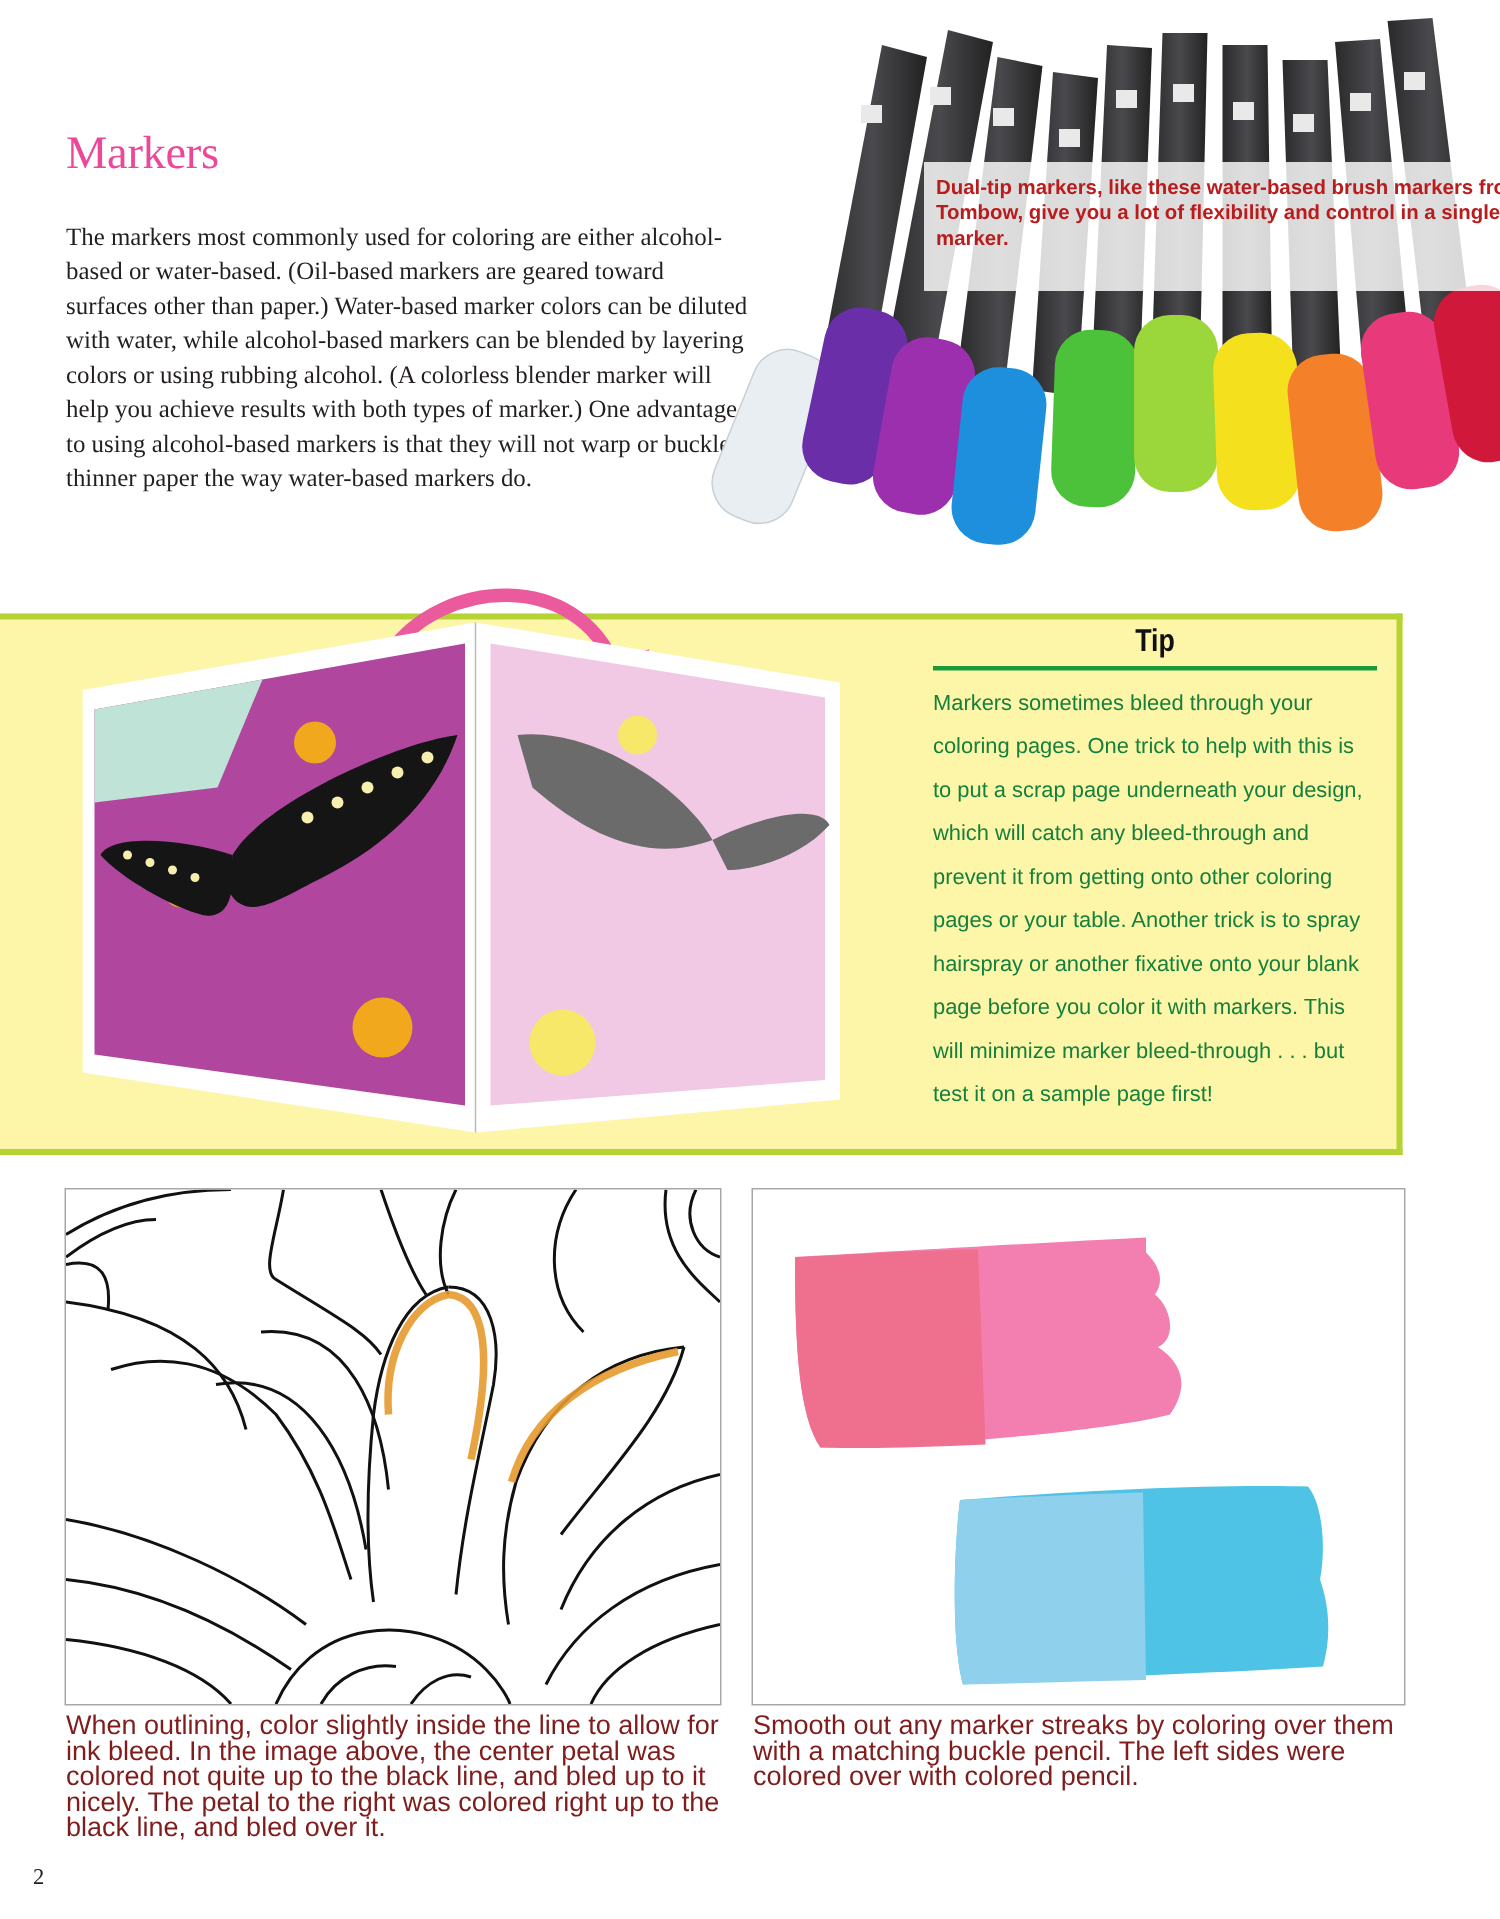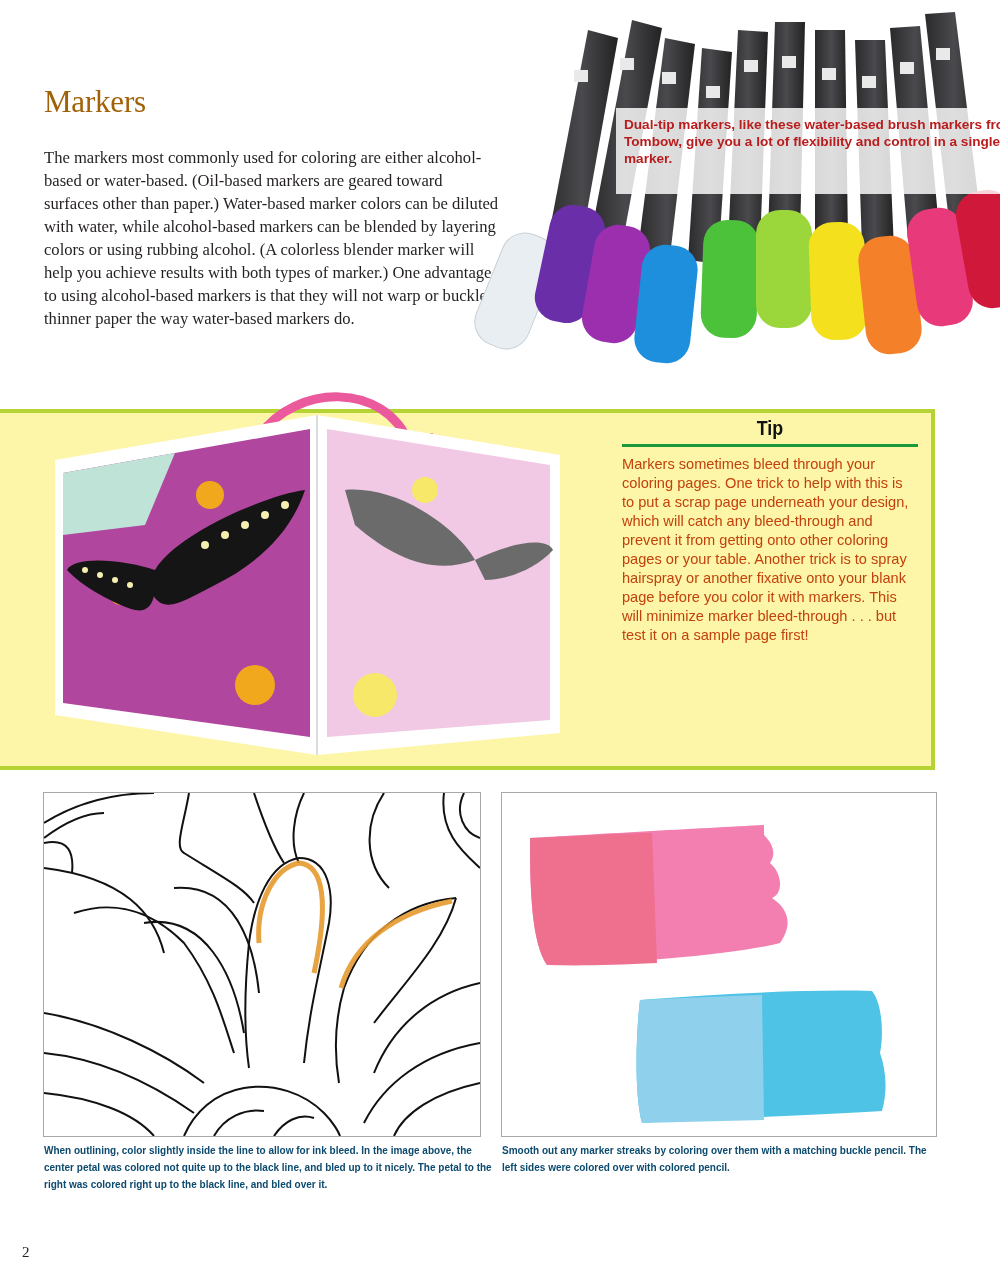--- a/index.html
+++ b/index.html
@@ -6,21 +6,21 @@
     body {
       width: 1000px; height: 1279px; position: relative; overflow: hidden;
       background: #ffffff; color: #231f20;
       font-family: "Liberation Serif", serif;
     }
     .abs { position: absolute; }
 
     
     .title {
       left: 44px; top: 84px; font-size: 31px; font-weight: normal;
-      font-family: "Liberation Serif", serif; color: #a16207; margin: 0; letter-spacing: -0.2px;
+      font-family: "Liberation Serif", serif; color: #ec4899; margin: 0; letter-spacing: -0.2px;
     }
     .intro {
       left: 44px; top: 146px; width: 456px; font-size: 16.6px; line-height: 23px;
       color: #231f20; margin: 0;
     }
 
     
     .markers { left: 470px; top: 0; width: 530px; height: 380px; }
     .callout {
       left: 616px; top: 108px; width: 436px; height: 86px;
@@ -37,31 +37,31 @@
       box-sizing: border-box;
     }
     .cube { left: 55px; top: 385px; width: 560px; height: 380px; }
     .tip-box { left: 622px; top: 416px; width: 296px; }
     .tip-title {
       text-align: center; font-family: "Liberation Sans", sans-serif; font-weight: bold;
       font-size: 21px; color: #111; margin: 0 0 4px 0; transform: scaleX(0.85);
     }
     .tip-rule { height: 3px; background: #1a9b3b; margin: 0 0 8px 0; }
     .tip-text {
-      font-family: "Liberation Sans", sans-serif; font-size: 14.6px; line-height: 19px;
-      color: #c2410c; margin: 0;
+      font-family: "Liberation Sans", sans-serif; font-size: 14.6px; line-height: 29px;
+      color: #15803d; margin: 0;
     }
 
     
     .frame { border: 1px solid #a8a8a8; background: #fff; box-sizing: border-box; overflow: hidden; }
     .lineart { left: 43px; top: 792px; width: 438px; height: 345px; }
     .swatches { left: 501px; top: 792px; width: 436px; height: 345px; }
     .caption {
-      font-family: "Liberation Sans", sans-serif; font-weight: bold;
-      font-size: 10px; line-height: 17px; color: #0c4a6e; margin: 0;
+      font-family: "Liberation Sans", sans-serif; font-weight: normal;
+      font-size: 18px; line-height: 17px; color: #7f1d1d; margin: 0;
     }
     .cap-left { left: 44px; top: 1142px; width: 450px; }
     .cap-right { left: 502px; top: 1142px; width: 440px; }
     .page-num { left: 22px; top: 1244px; font-size: 15px; font-family: "Liberation Serif", serif; color: #231f20; }
   </style>
 </head>
 <body>
 
 <h1 class="abs title">Markers</h1>
 <p class="abs intro">The markers most commonly used for coloring are either alcohol-based or water-based. (Oil-based markers are geared toward surfaces other than paper.) Water-based marker colors can be diluted with water, while alcohol-based markers can be blended by layering colors or using rubbing alcohol. (A colorless blender marker will help you achieve results with both types of marker.) One advantage to using alcohol-based markers is that they will not warp or buckle thinner paper the way water-based markers do.</p>

